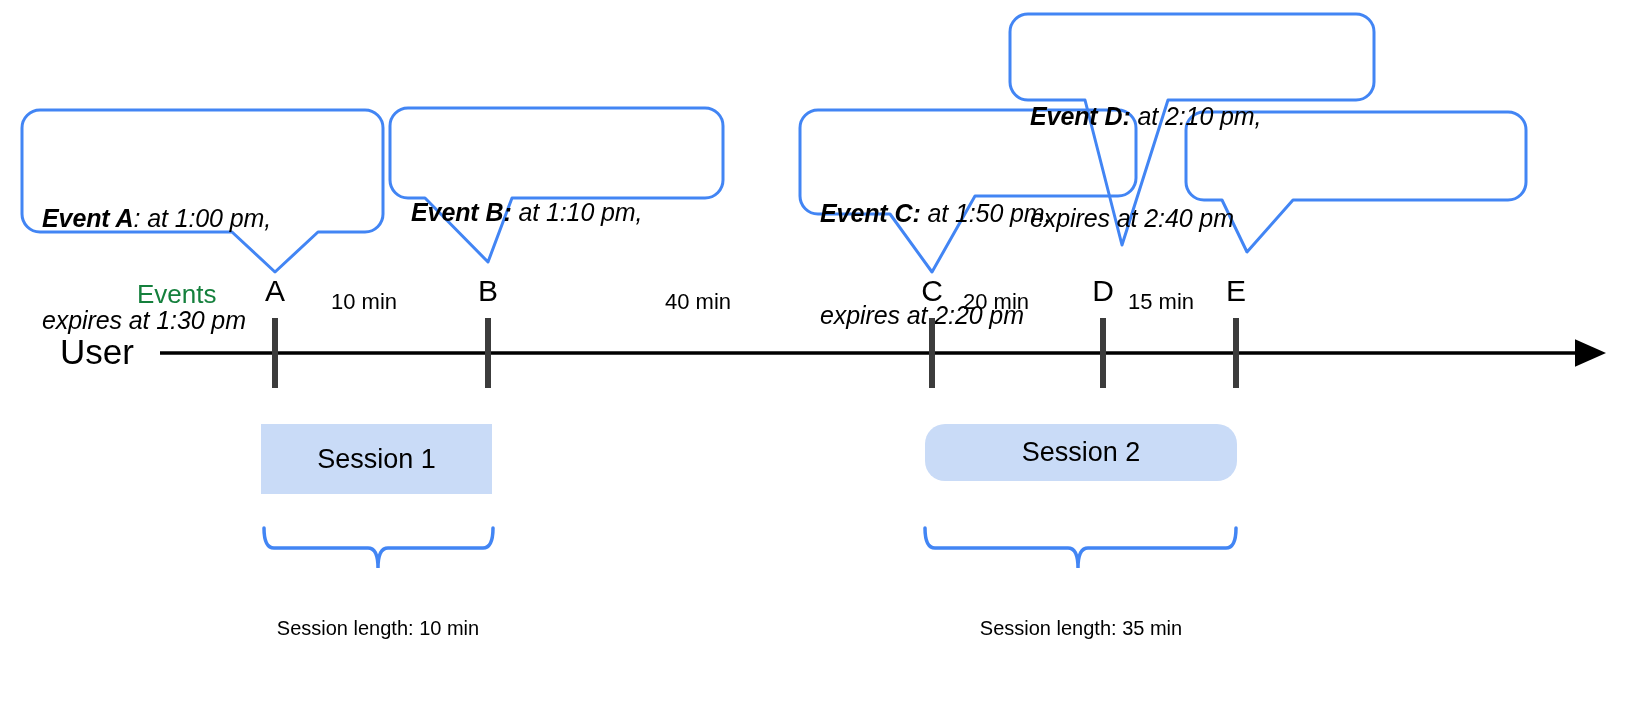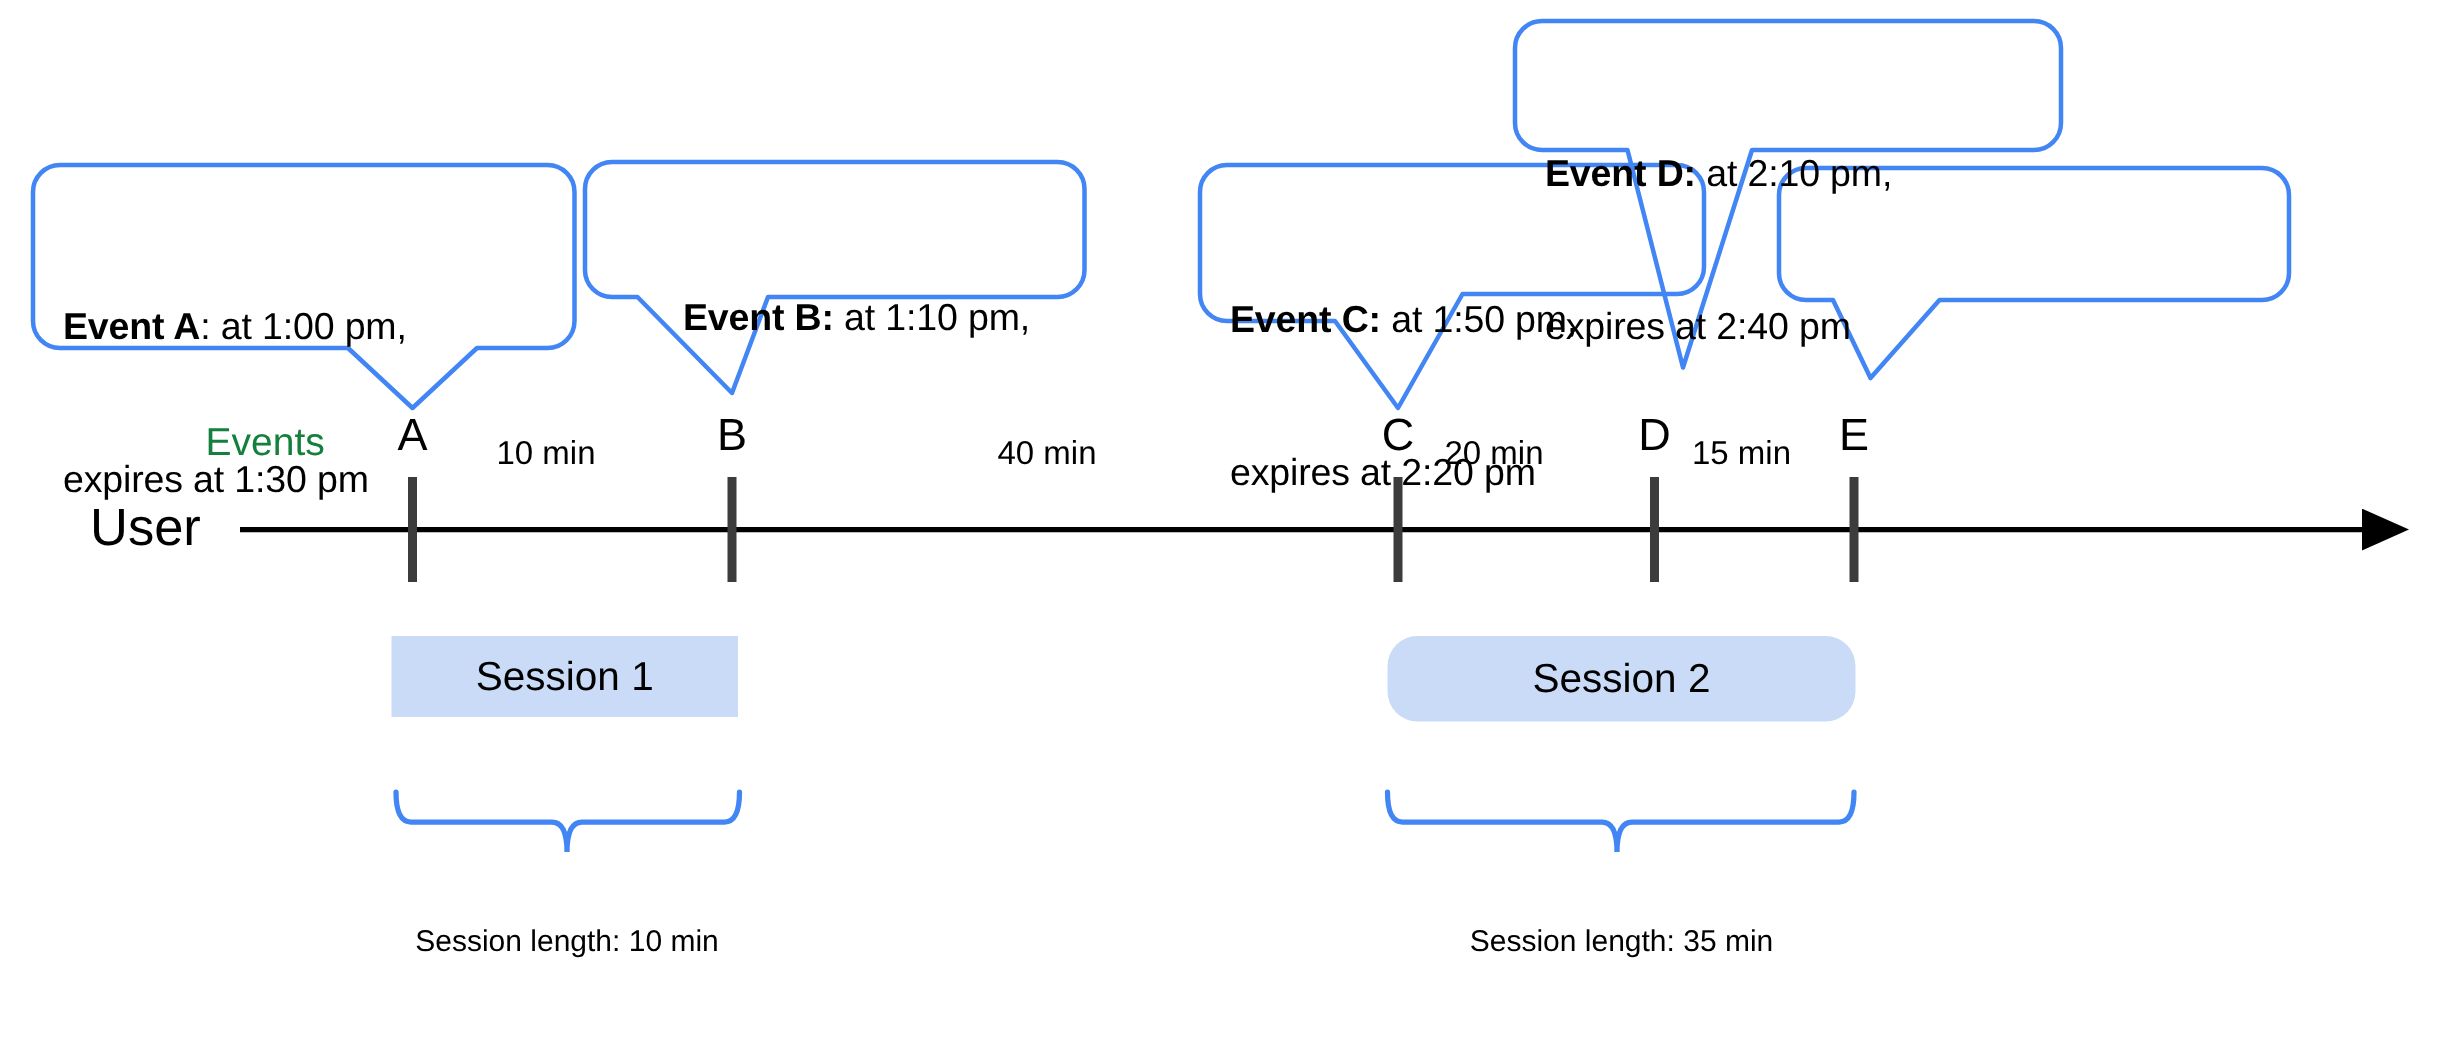--- a/index.html
+++ b/index.html
@@ -26,20 +26,21 @@
     height: 702px;
     overflow: visible;
   }
   .callout-text {
     position: absolute;
     font-size: 25px;
     line-height: 34px;
     color: #000000;
     white-space: pre;
     letter-spacing: -0.1px;
+    font-style: italic;
   }
   .callout-text .ev {
     font-weight: bold;
   }
   .axis-label-user {
     position: absolute;
     font-size: 35px;
     color: #000000;
     white-space: nowrap;
   }
@@ -153,21 +154,21 @@
                L 1186,130
                a 18,18 0 0 1 18,-18 Z"></path>
     </g>
   </svg>
 
   <div class="callout-text" style="left:42px; top:133px; width:340px;">
     <div><span class="ev">Event A</span><span>: </span><span>at 1:00 pm,</span></div>
     <div>expires at 1:30 pm</div>
   </div>
 
-  <div class="callout-text" style="left:411px; top:127px; width:320px;text-align:center;">
+  <div class="callout-text" style="left:411px; top:127px; width:320px;">
     <div><span class="ev">Event B:</span><span> </span><span>at 1:10 pm,</span></div>
   </div>
 
   <div class="callout-text" style="left:820px; top:128px; width:330px;">
     <div><span class="ev">Event C:</span><span> </span><span>at 1:50 pm,</span></div>
     <div>expires at 2:20 pm</div>
   </div>
 
   <div class="callout-text" style="left:1030px; top:31px; width:340px;">
     <div><span class="ev">Event D:</span><span> </span><span>at 2:10 pm,</span></div>
@@ -214,21 +215,21 @@
   <div class="marker-letter" style="left:468px; top:274px; width:40px;">B</div>
   <div class="marker-letter" style="left:912px; top:274px; width:40px;">C</div>
   <div class="marker-letter" style="left:1083px; top:274px; width:40px;">D</div>
   <div class="marker-letter" style="left:1216px; top:274px; width:40px;">E</div>
 
   <div class="gap-label" style="left:331px; top:289px; width:110px;">10 min</div>
   <div class="gap-label" style="left:665px; top:289px; width:110px;">40 min</div>
   <div class="gap-label" style="left:963px; top:289px; width:110px;">20 min</div>
   <div class="gap-label" style="left:1128px; top:289px; width:104px;">15 min</div>
 
-  <div class="session-box" style="left:261px; top:424px; width:231px; height:54px;">
+  <div class="session-box" style="left:261px; top:424px; width:231px; height:70px;">
     <span>Session 1</span>
   </div>
   <div class="session-box" style="left:925px; top:424px; width:312px; height:57px;border-radius:20px;">
     <span>Session 2</span>
   </div>
 
   <div class="session-length" style="left:218px; top:617px; width:320px;">Session length: 10 min</div>
   <div class="session-length" style="left:921px; top:617px; width:320px;">Session length: 35 min</div>
 
 </div>

